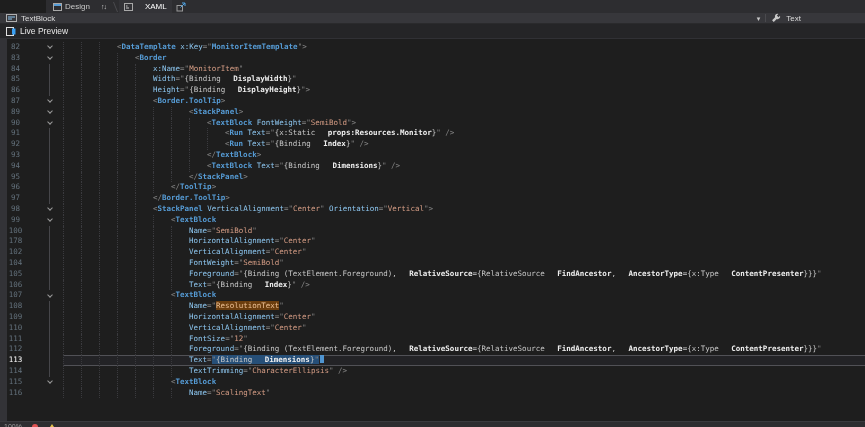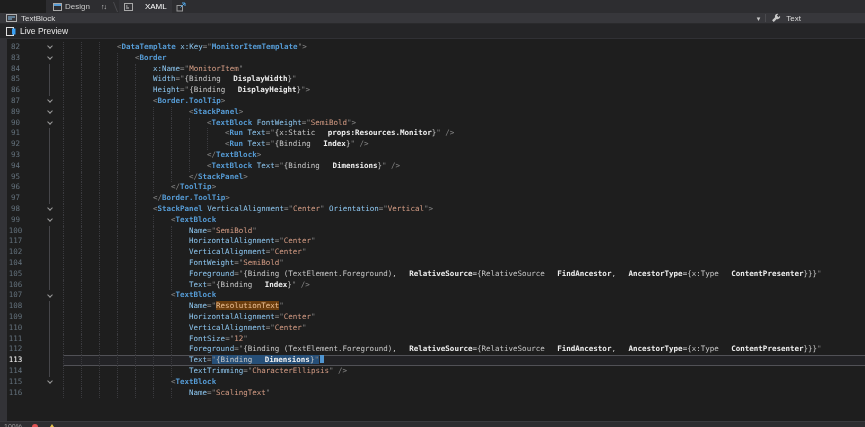--- a/index.html
+++ b/index.html
@@ -251,21 +251,21 @@
         <div class="cl"><span class="iu"></span><span class="iu"></span><span class="iu"></span><span class="iu"></span><span class="iu"></span><span class="iu"></span><span class="tk-d">&lt;</span><span class="tk-e">TextBlock</span></div>
       </div>
       <div class="row">
         <div class="ln">100</div>
         <div class="om">
           <span class="vln"></span>
         </div>
         <div class="cl"><span class="iu"></span><span class="iu"></span><span class="iu"></span><span class="iu"></span><span class="iu"></span><span class="iu"></span><span class="iu"></span><span class="tk-a">Name</span><span class="tk-d">="</span><span class="tk-s">SemiBold</span><span class="tk-d">"</span></div>
       </div>
       <div class="row">
-        <div class="ln">117</div>
+        <div class="ln">178</div>
         <div class="om">
           <span class="vln"></span>
         </div>
         <div class="cl"><span class="iu"></span><span class="iu"></span><span class="iu"></span><span class="iu"></span><span class="iu"></span><span class="iu"></span><span class="iu"></span><span class="tk-a">HorizontalAlignment</span><span class="tk-d">="</span><span class="tk-s">Center</span><span class="tk-d">"</span></div>
       </div>
       <div class="row">
         <div class="ln">102</div>
         <div class="om">
           <span class="vln"></span>
         </div>

